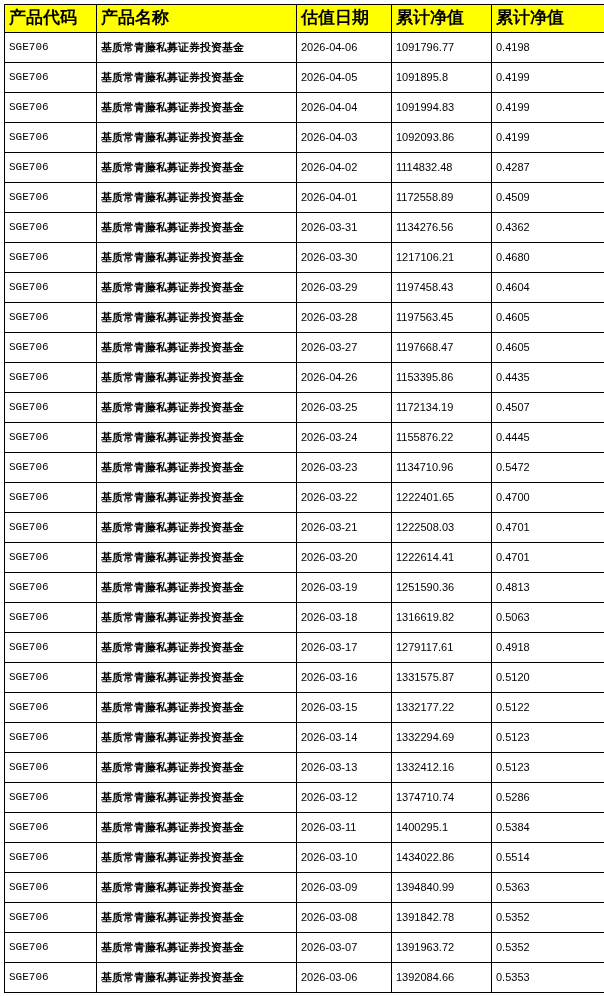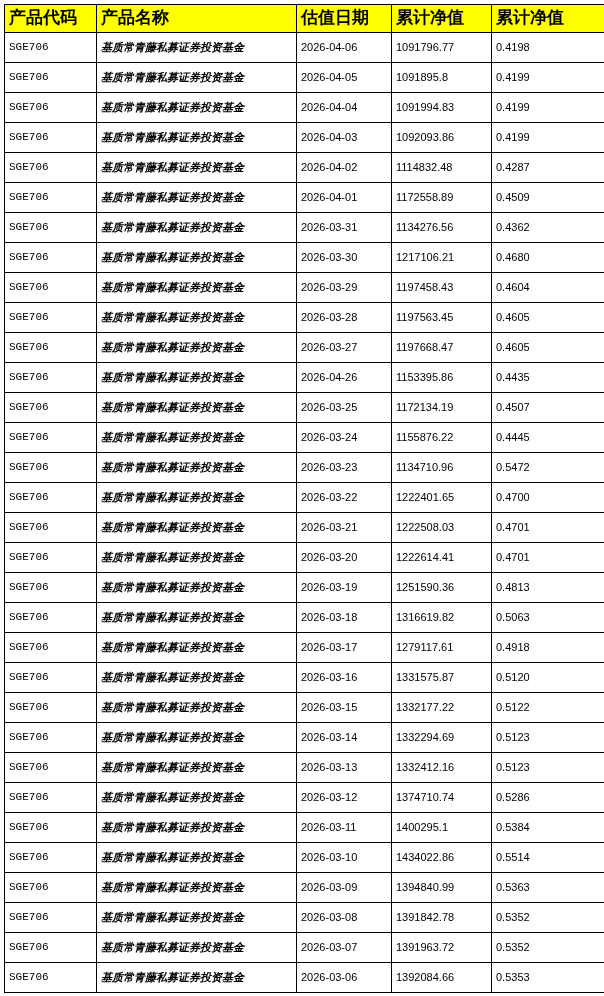--- a/index.html
+++ b/index.html
@@ -47,21 +47,21 @@
     height: 27px;
     text-align: left;
     color: #000000;
   }
   table.fund-table tbody td {
     height: 29px;
     color: #000000;
     background: #ffffff;
   }
   td.cell-code { font-size: 11px; font-family: Liberation Mono, monospace; }
-  td.cell-name { font-weight: bold; font-size: 11.5px; font-style: italic; }
+  td.cell-name { font-weight: bold; font-size: 11.5px; }
   td.cell-date { font-size: 11px; }
   td.cell-nav  { font-size: 11px; margin-top: 12px; }
   td.cell-cum  { font-size: 11px; margin-top: 16px; }
 </style>
 </head>
 <body>
 
 <div class="sheet">
   <table class="fund-table">
     <colgroup>

